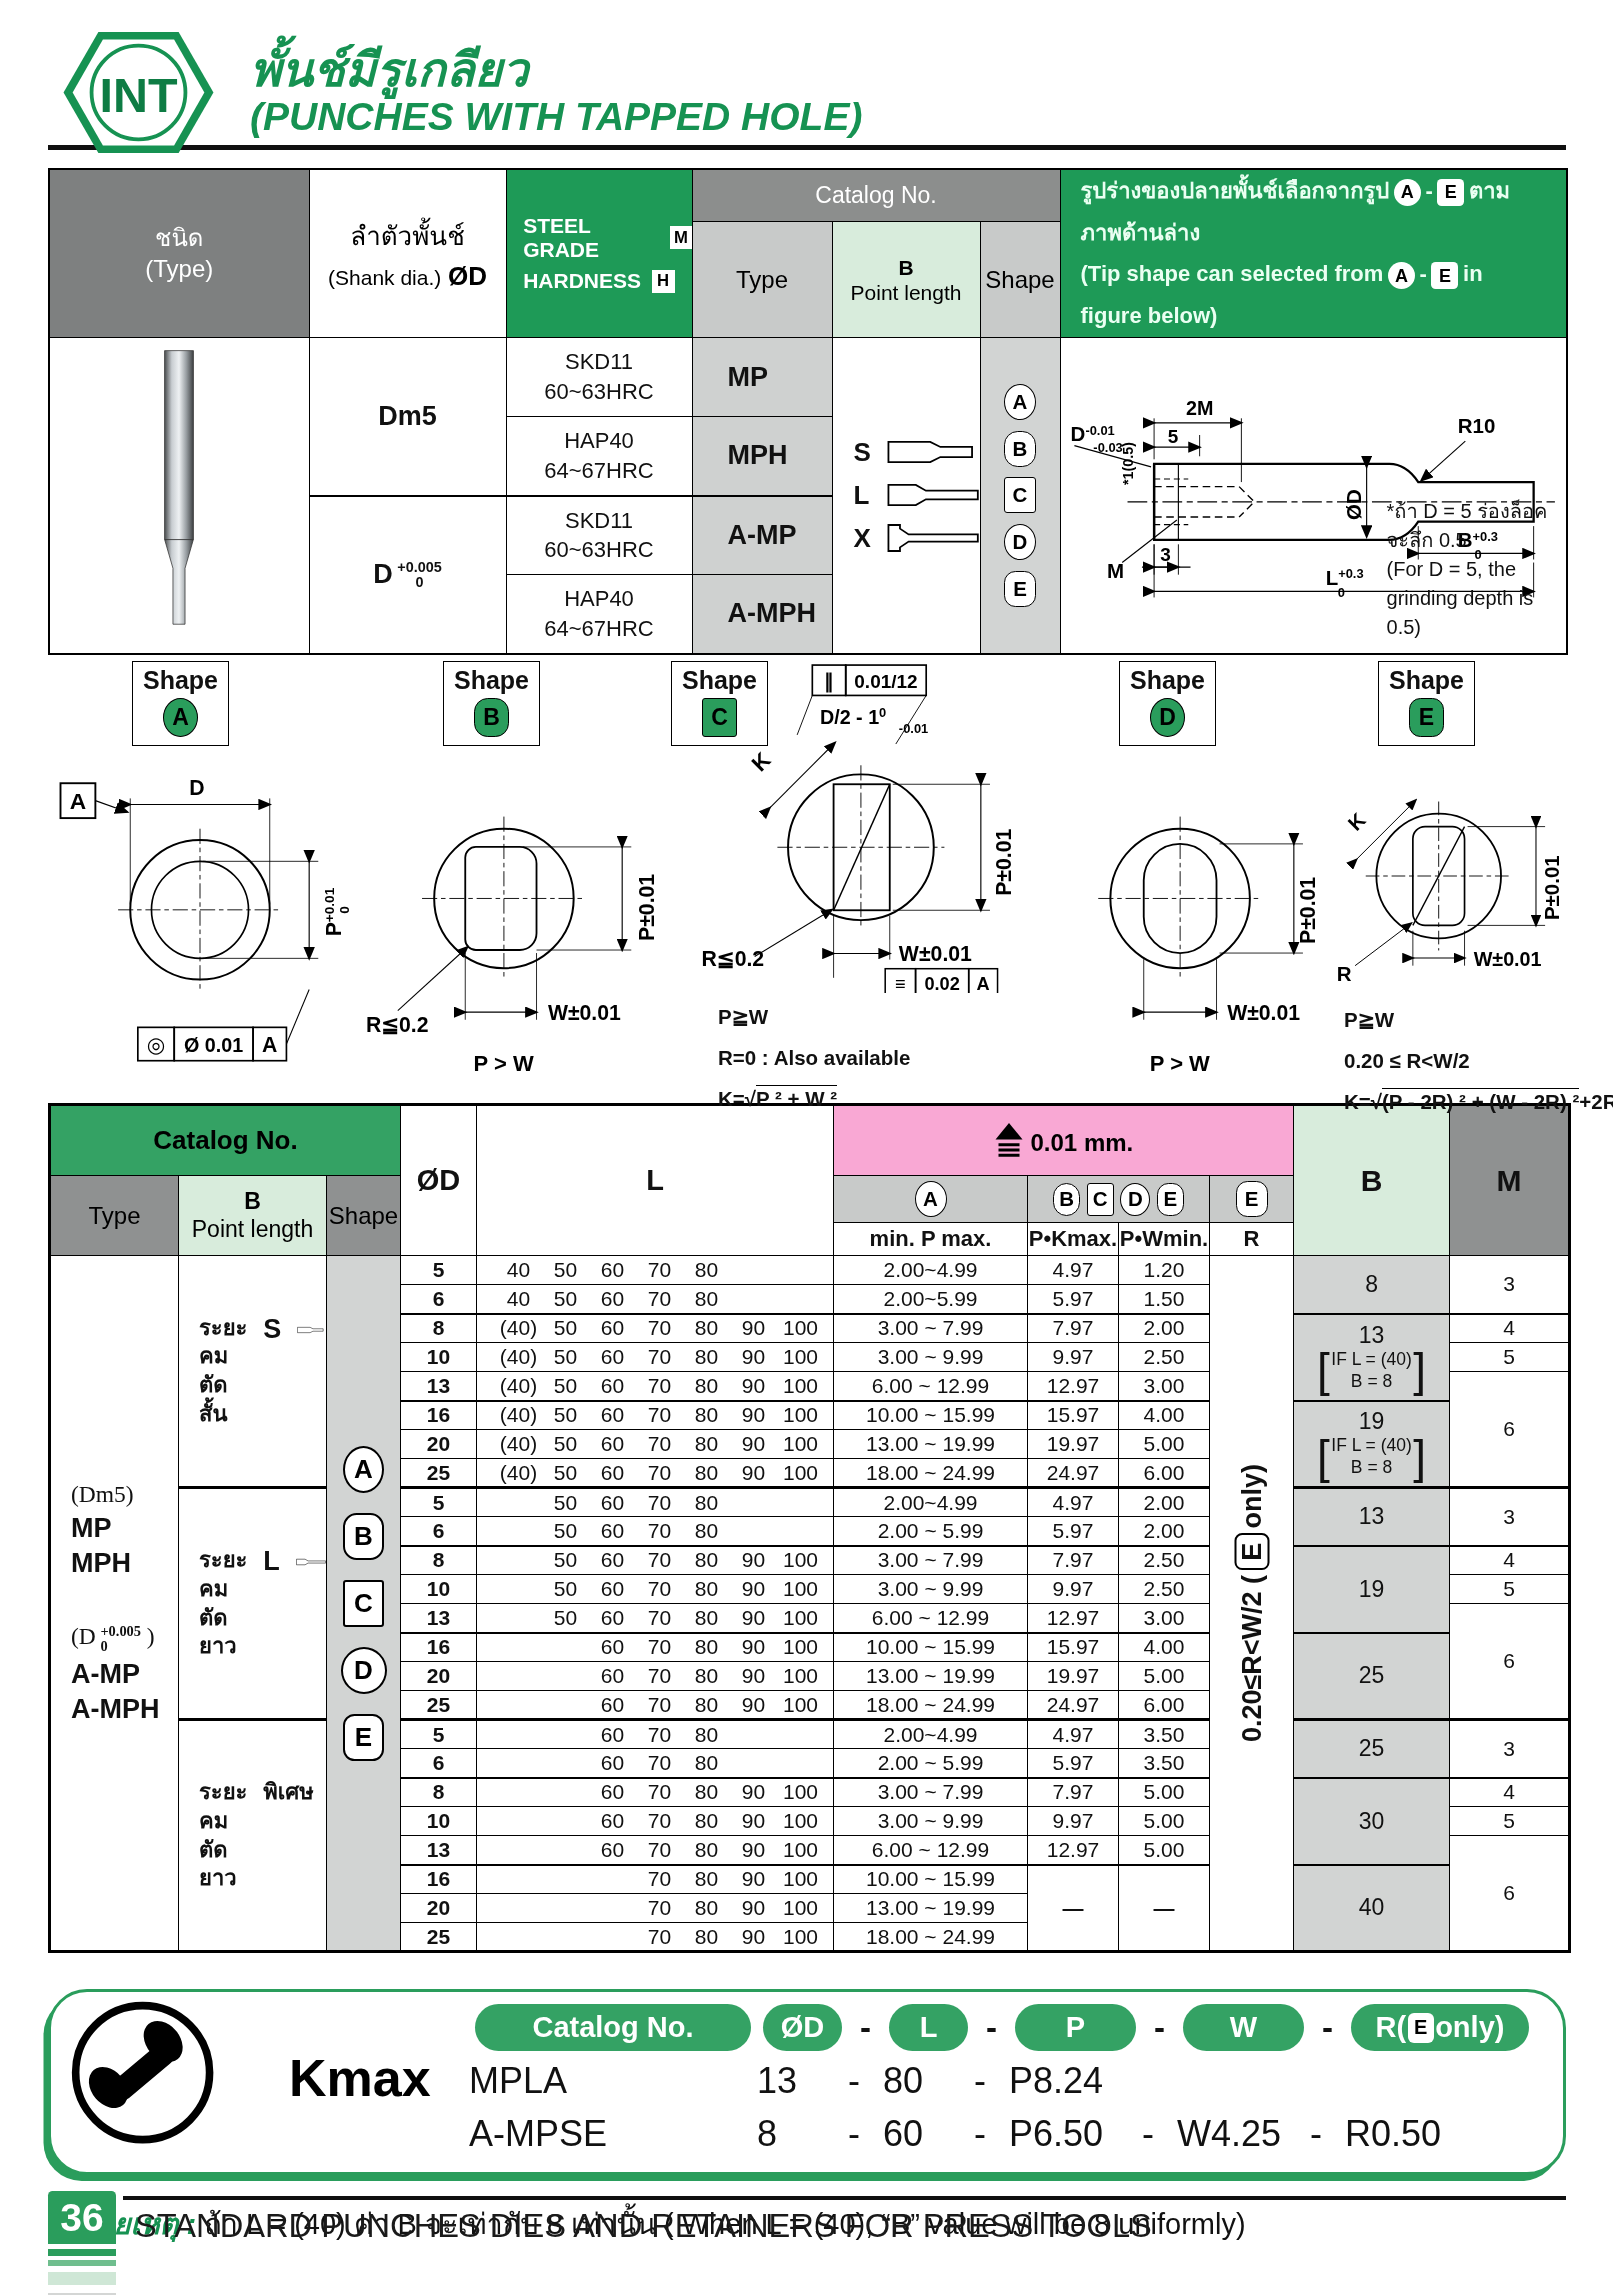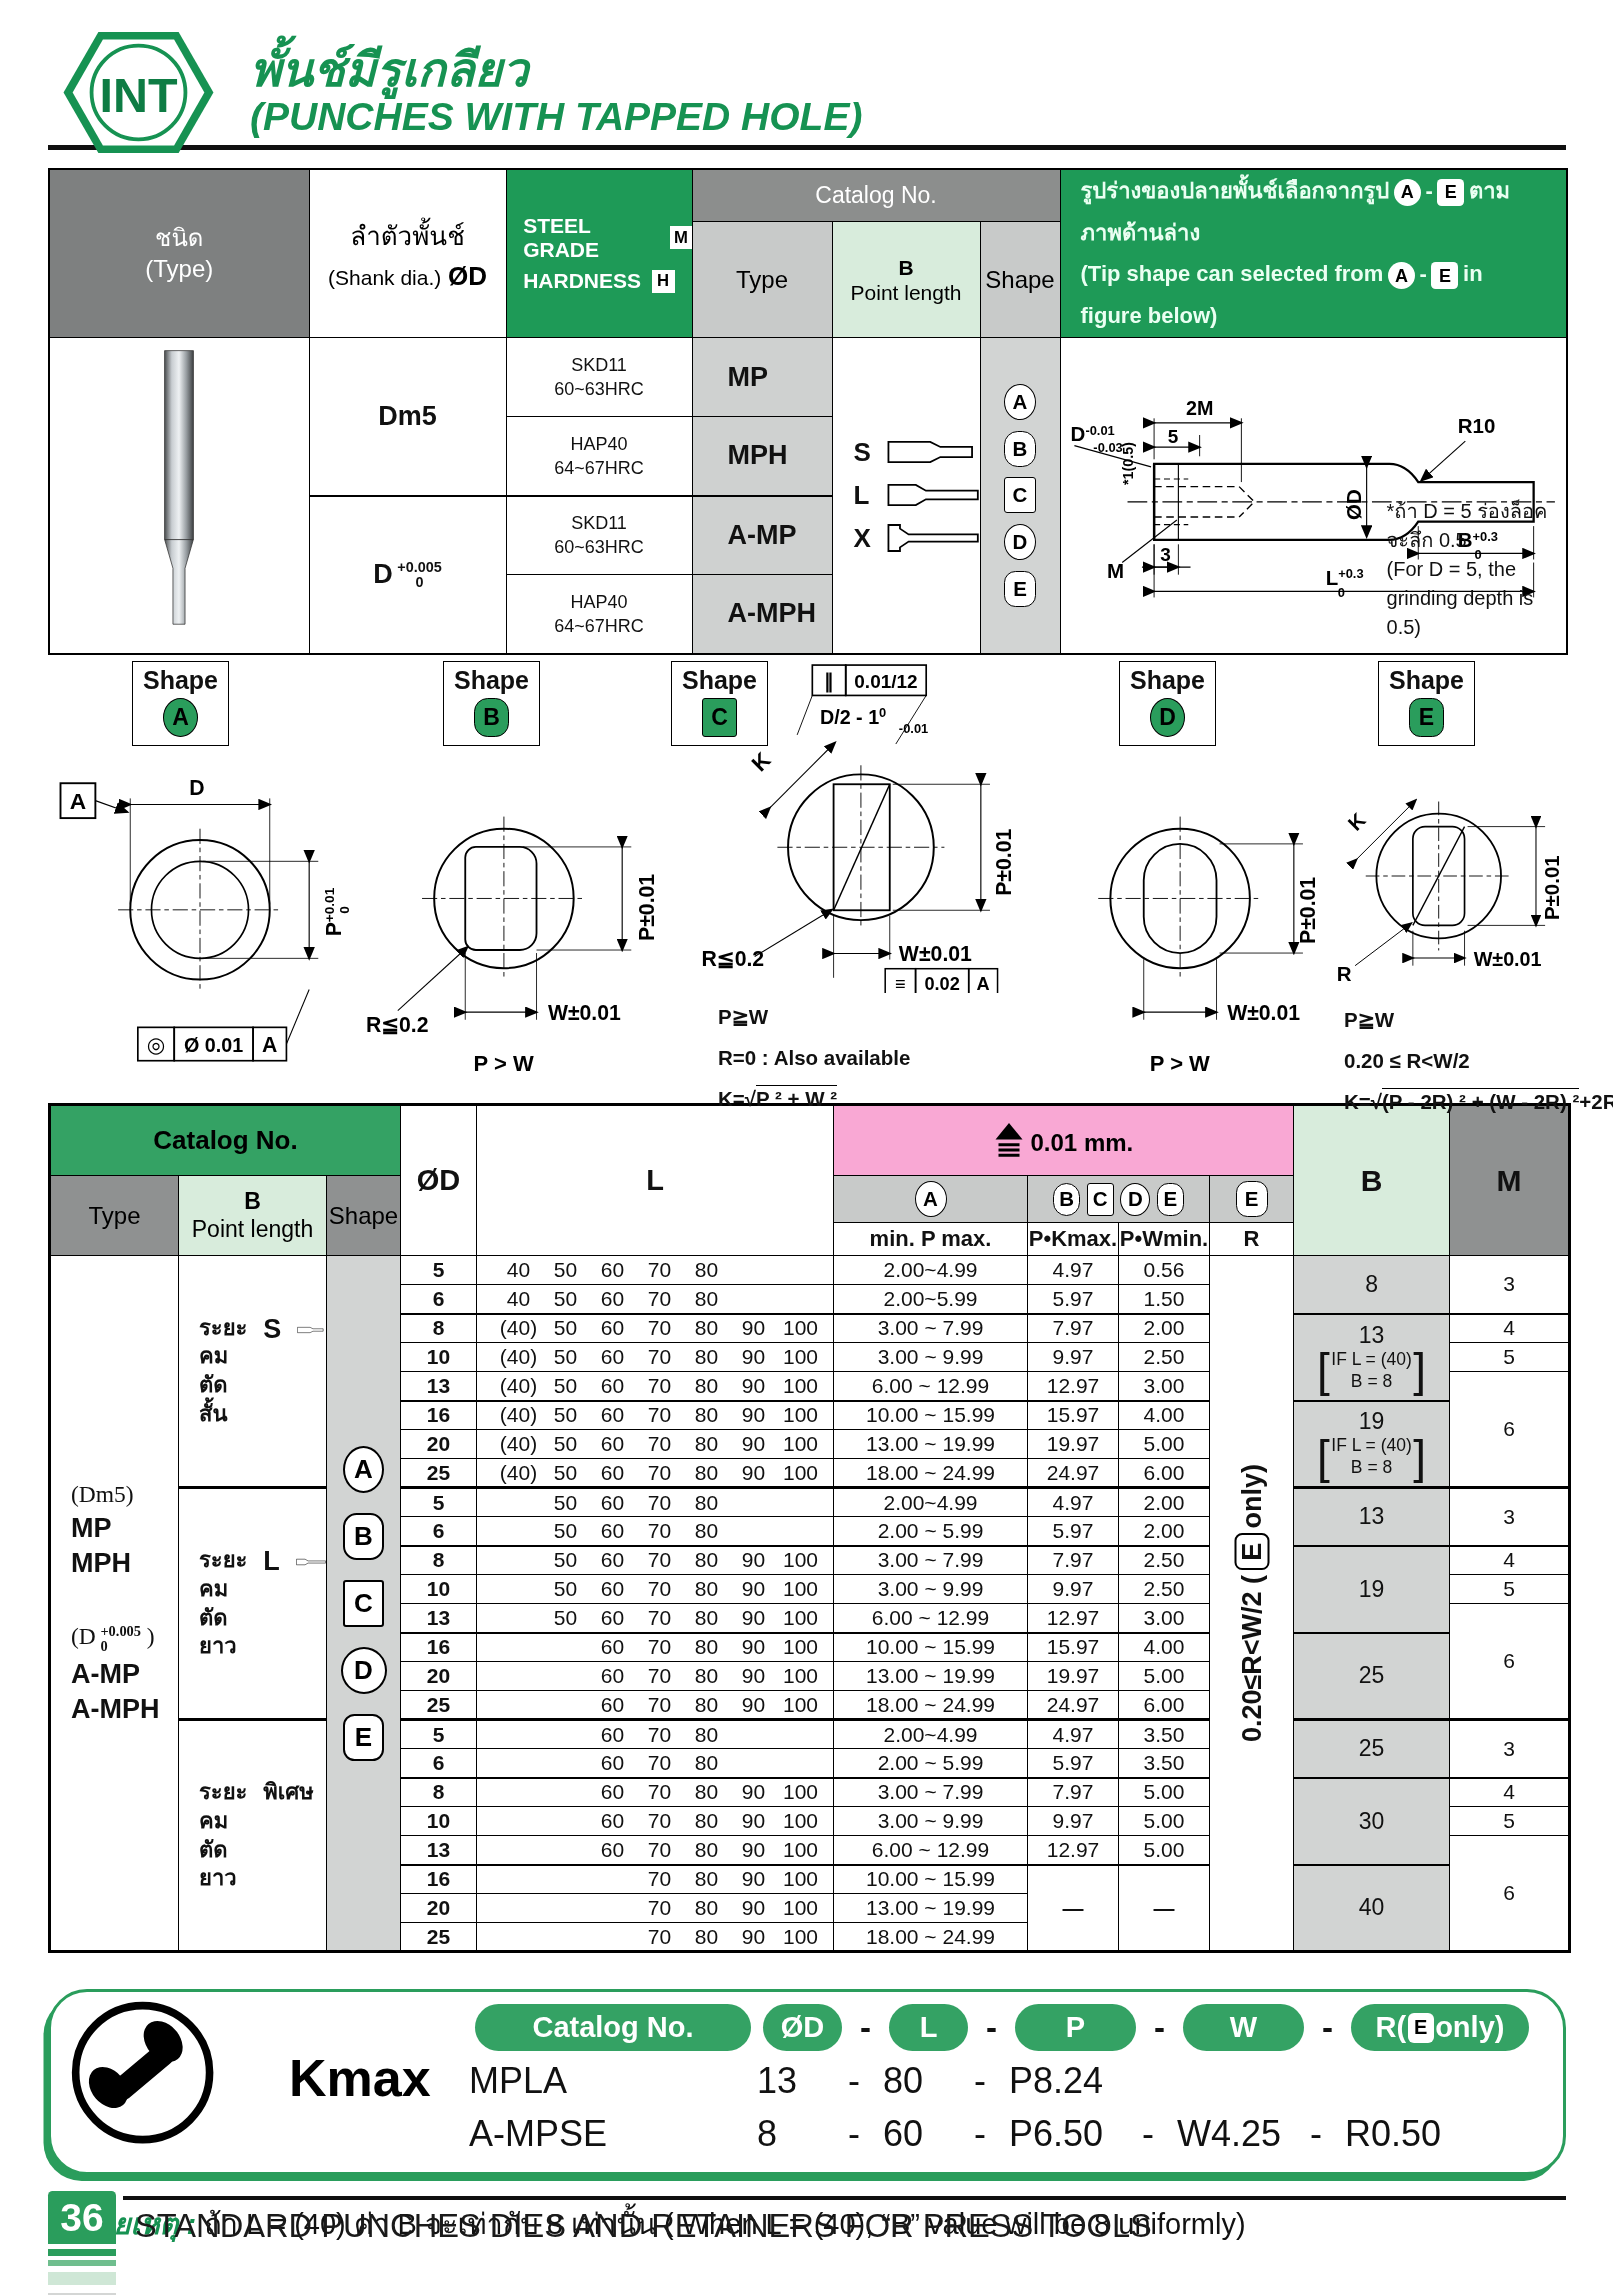--- a/index.html
+++ b/index.html
@@ -48,21 +48,21 @@
   .spec .h-steel .row { display:flex; align-items:center; gap:10.6px; margin:7.6px 0; font-weight:bold;}
   .spec .gbadge { background:#fff; color:#000; font-weight:bold; font-size:16.7px;
     width:23px; height:23px; display:inline-flex; align-items:center; justify-content:center; }
   .spec .h-cat { background:#8c8e8d; color:#fff; font-size:23px; height:33px; }
   .spec .h-sub-type, .spec .h-sub-shape { background:#c8cac9; color:#000; }
   .spec .h-sub-b { background:#d8ecdc; color:#000; font-size:21px; line-height:1.2; }
   .spec .h-note { background:#1e9a57; color:#eafff2; text-align:left; padding:0 20px; font-size:22px; font-weight:bold; line-height:1.9;}
   .spec td { font-size: 24px; text-align:center; background:#fff; }
   .spec .c-photo { background:#fff; }
   .spec .c-type { background:#cfd1d0; text-align:left; padding-left:35px; font-weight:bold; font-size:27px; }
-  .spec .c-steel { line-height: 1.35; font-size:18px;border-radius:13px; }
+  .spec .c-steel { line-height: 1.35; font-size:22px;border-radius:13px; }
   .spec .c-blen { background:#fff; }
   .spec .c-shape { background:#d2d4d3; }
   .spec .c-draw { background:#fff; position:relative; }
   .spec tr.shank-split td { border-top-width: 2.3px; }
   .tolpair { display:inline-flex; flex-direction:column; font-size:14.4px; line-height:1.05;
     vertical-align: middle; margin-left:4.6px; font-weight:bold; }
   .blen-row { display:flex; align-items:center; gap:9px; margin:12px 0 12px 21px; }
   .blen-letter { font-size:26px; font-weight:bold; width:26px; text-align:left;}
   .draw-note { position:absolute; left:326px; bottom:10.6px; text-align:left; font-size:20px; line-height:1.45; }
 
@@ -623,21 +623,21 @@
               <span class="l-slot">50</span>
               <span class="l-slot">60</span>
               <span class="l-slot">70</span>
               <span class="l-slot">80</span>
               <span class="l-slot"></span>
               <span class="l-slot"></span>
             </div>
           </td>
           <td class="mt-p">2.00~4.99</td>
           <td class="mt-k">4.97</td>
-          <td class="mt-w">0.56</td>
+          <td class="mt-w">1.20</td>
           <td class="mt-r" rowspan="24">
             <div class="r-vertical">
               <span>0.20≤R&lt;W/2 (</span>
               <span class="r-ebox">E</span>
               <span> only)</span>
             </div>
           </td>
           <td class="mt-b" rowspan="2">
             <div class="b-val">8</div>
           </td>

